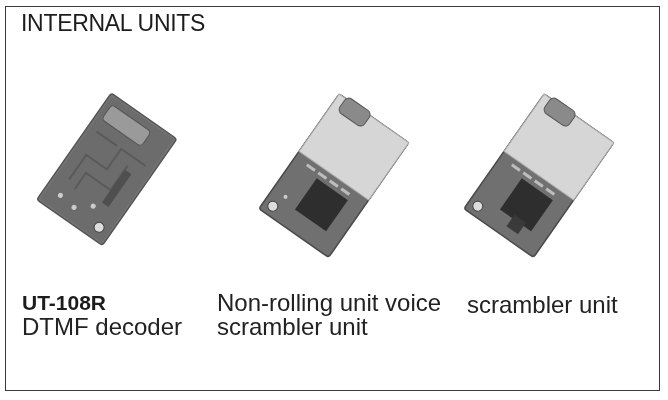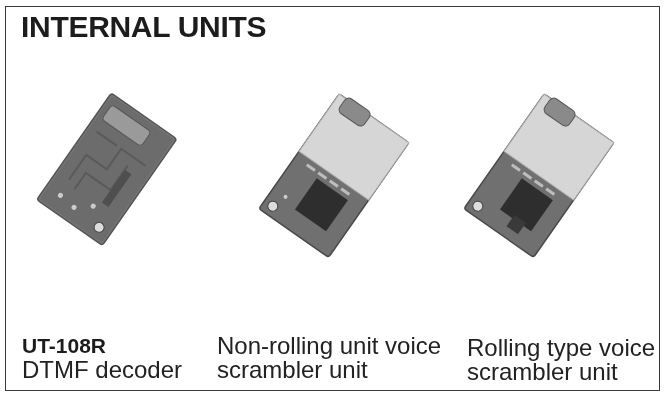--- a/index.html
+++ b/index.html
@@ -1,20 +1,20 @@
 <!DOCTYPE html>
 <html><head>
 <meta charset="utf-8">
 <style>
   html, body { margin:0; padding:0; background:#ffffff; }
   body { width:668px; height:400px; position:relative; overflow:hidden; font-family:"Liberation Sans", sans-serif; color:#1a1a1a; }
   .frame { position:absolute; left:5px; top:6px; width:655px; height:385px; border:1.5px solid #3a3a3a; box-sizing:border-box; background:#fff; }
-  .title { position:absolute; left:21px; top:10px; font-size:30px; font-weight:bold; letter-spacing:-0.3px; color:#1c1c1c; }
+  .title { position:absolute; left:21px; top:10px; font-size:23px; font-weight:normal; letter-spacing:-0.3px; color:#1c1c1c; }
   .unit { position:absolute; }
-  .label { position:absolute;margin-top:43px; }
+  .label { position:absolute; }
   .model { font-size:21px; font-weight:bold; line-height:24px; color:#1c1c1c; }
   .desc { font-size:24px; line-height:24px; color:#222; }
 </style>
 </head>
 <body>
 
 <div class="frame"></div>
 
 <div class="title">INTERNAL UNITS</div>
 
@@ -72,15 +72,14 @@
   <div class="model">UT-108R</div>
   <div class="desc">DTMF decoder</div>
 </div>
 
 <div class="label" style="left:217px;top:291px;">
   <div class="desc">Non-rolling unit voice</div>
   <div class="desc">scrambler unit</div>
 </div>
 
 <div class="label" style="left:467px;top:293px;">
-  <div class="desc">Rolling type voice</div>
   <div class="desc">scrambler unit</div>
 </div>
 
 </body></html>

